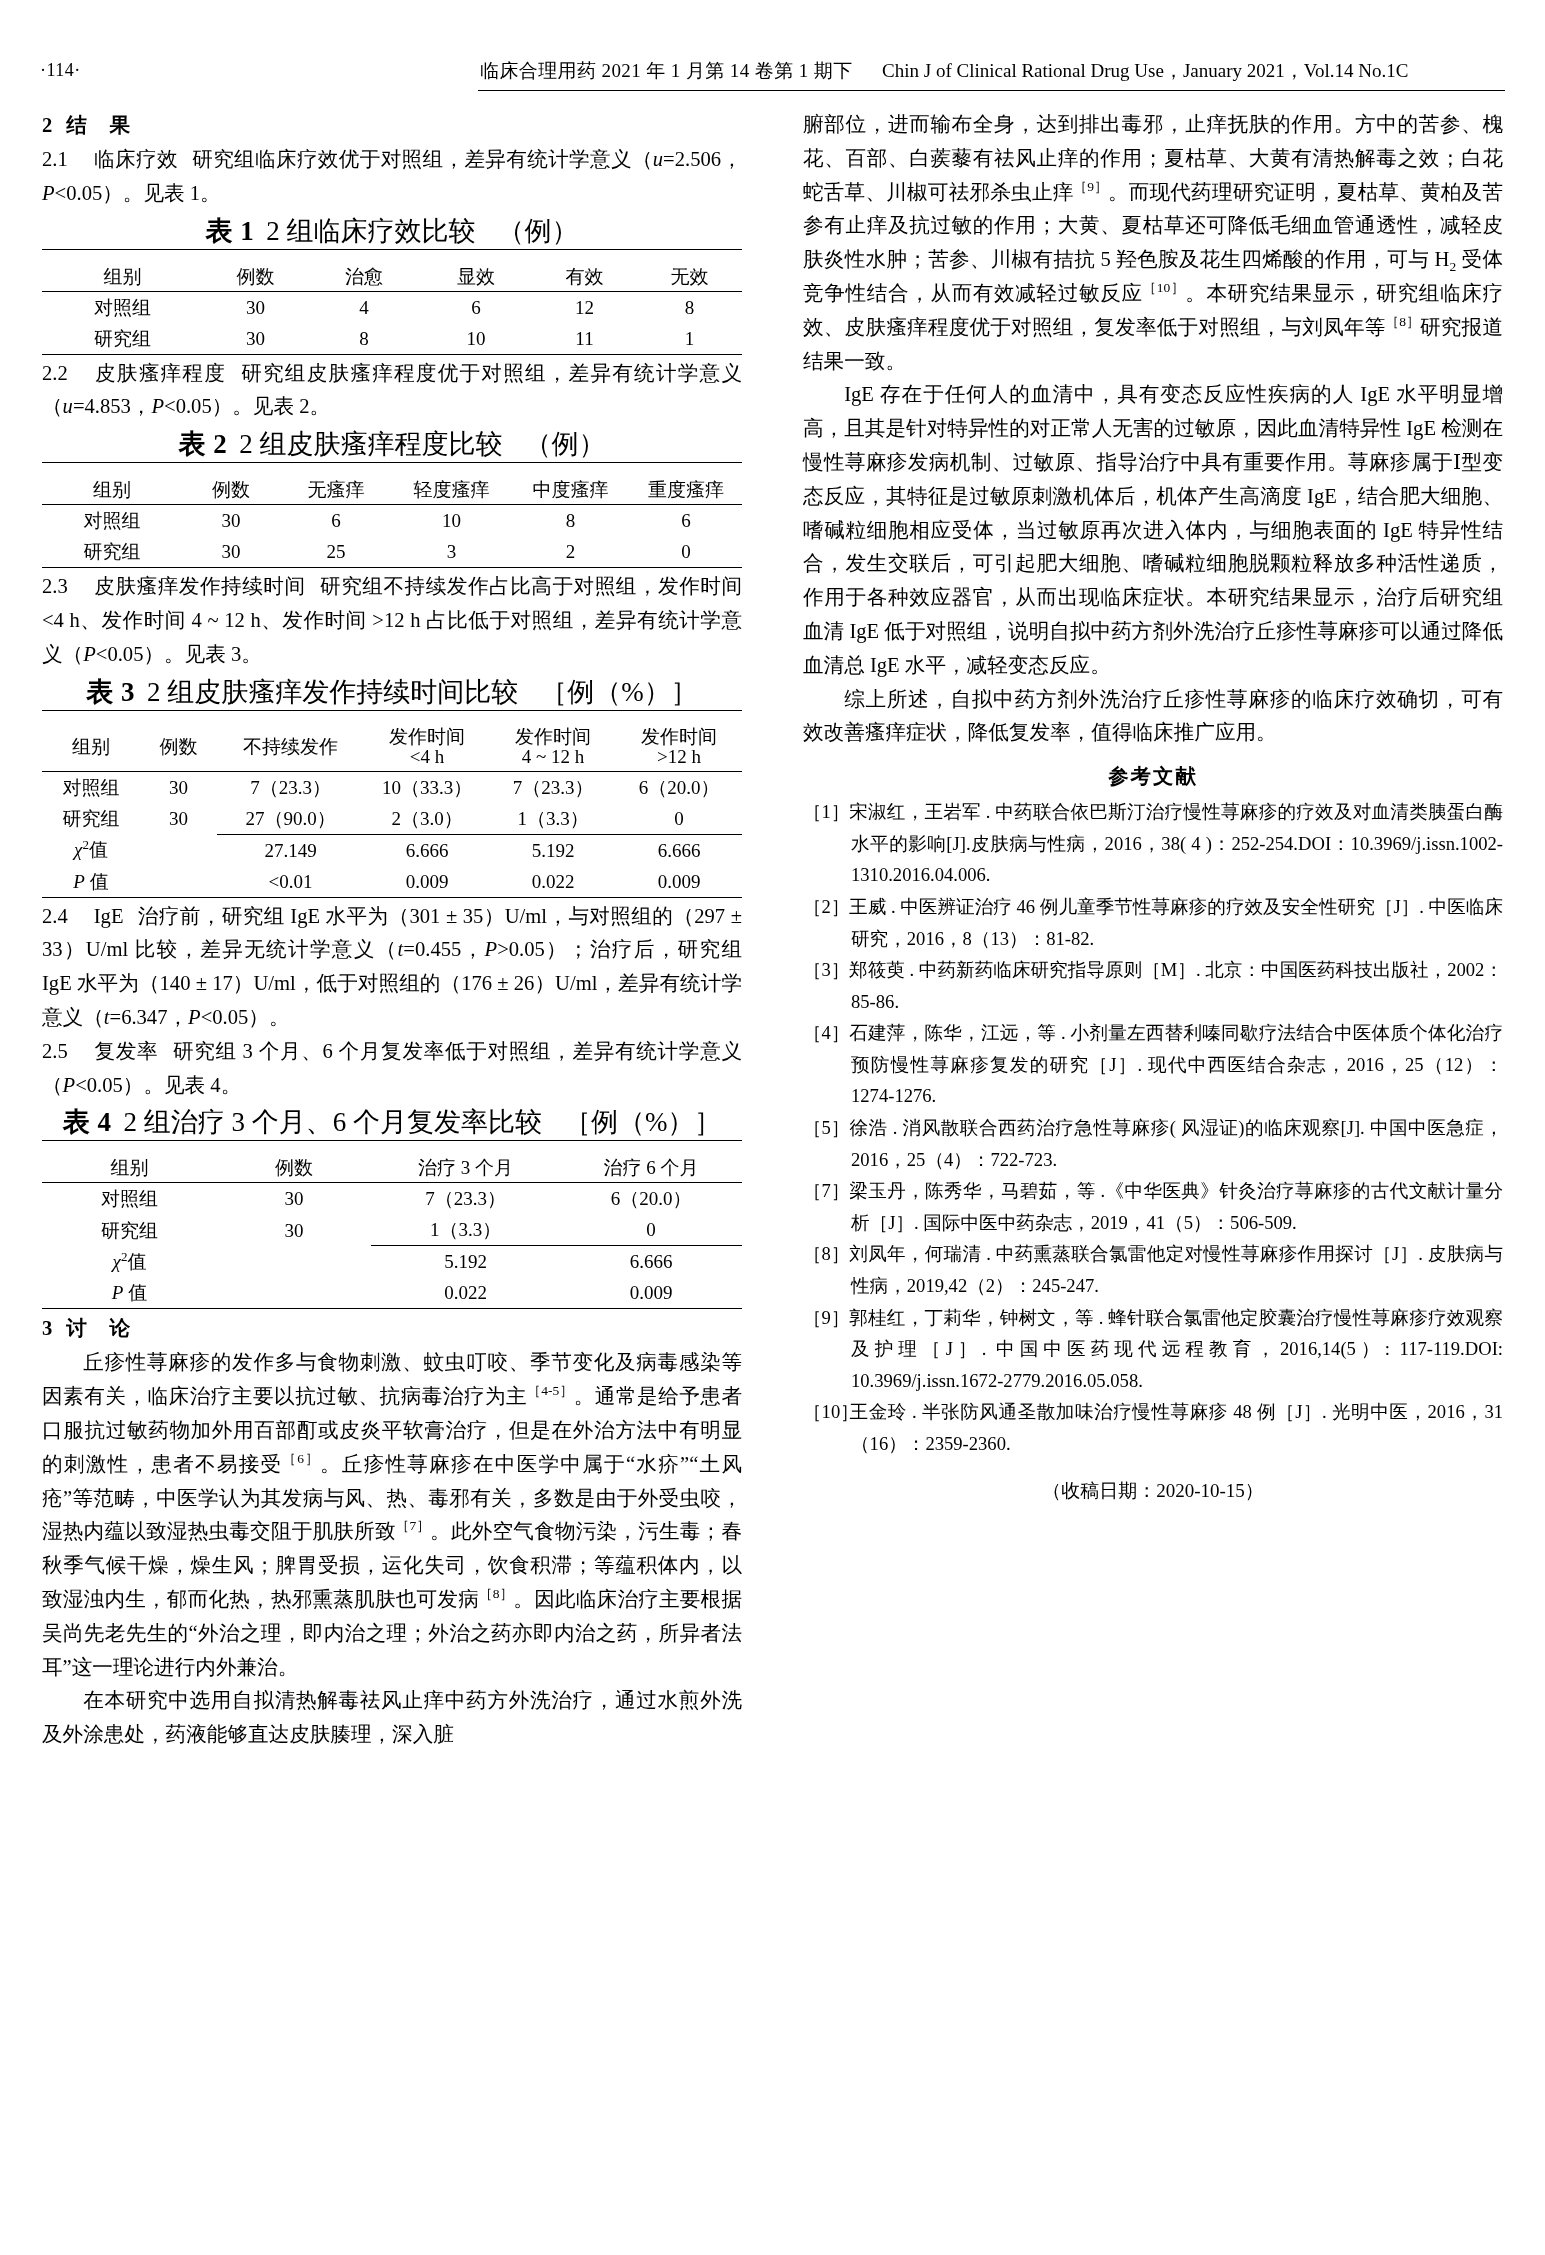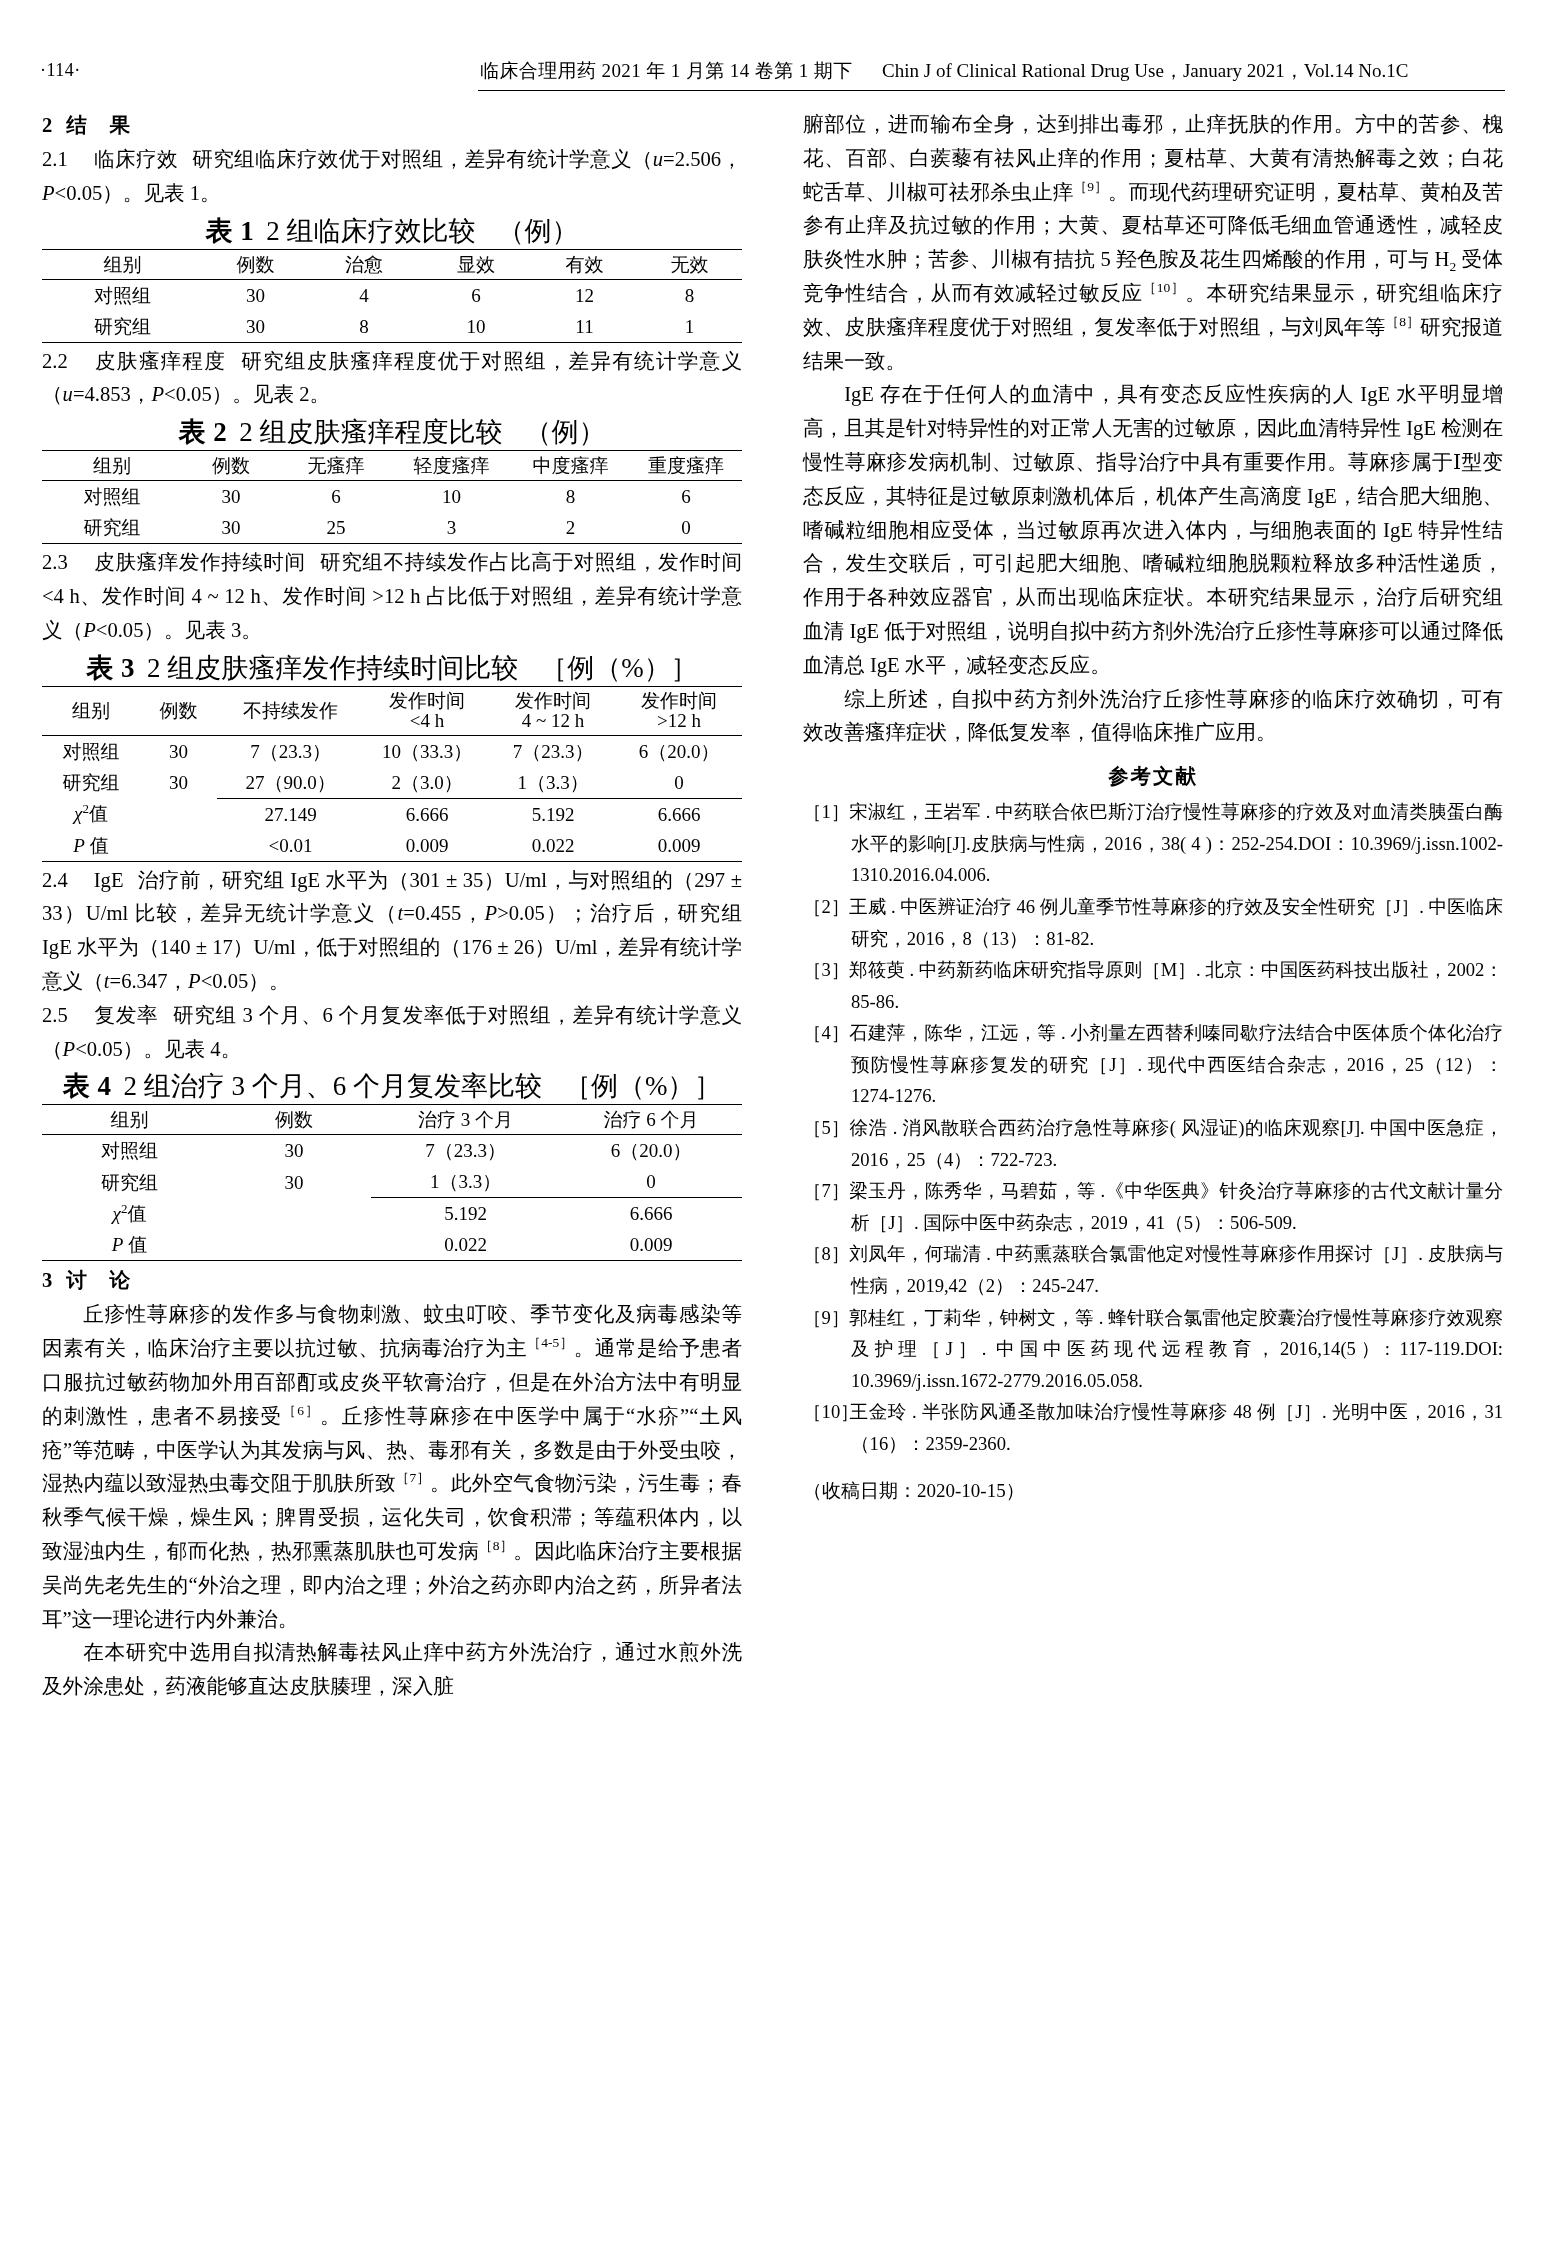--- a/index.html
+++ b/index.html
@@ -118,21 +118,21 @@
     width: 100%;
     font-size: 19px;
     line-height: 21px;
   }
   table.data th, table.data td {
     text-align: center;
     padding: 5px 0 5px 0;
     font-weight: normal;
     white-space: nowrap;
   }
-  table.data thead tr th { padding-top: 4px; padding-bottom: 4px; }
+  table.data thead tr th { padding-top: 16px; padding-bottom: 4px; }
   .rule-top td, .rule-top th { border-top: 1.8px solid #000; }
   .rule-bot td, .rule-bot th { border-bottom: 1.8px solid #000; }
   tr.hdr th { border-bottom: 1.1px solid #000; }
   .two-line { line-height: 20px; }
   .chi { font-style: normal; margin-top: 44px; }
   .chi sup { font-size: 13px; vertical-align: super; line-height: 0; }
   tr.subrule > td { border-top: 1.1px solid #000; }
   tr.subrule > td.norule { border-top: none; }
 
   
@@ -149,21 +149,21 @@
     font-size: 18.6px;
     line-height: 31.6px;
     padding-left: 48px;
     text-indent: -48px;
     margin-bottom: 0px;
     text-align: justify;
   }
   .refnum { display: inline-block; width: 46px; text-indent: 0; }
 
   .received {
-    text-align: left;
+    text-align: center;
     font-size: 19px;
     margin-top: 16px;
     line-height: 30px;
   }
 </style>
 </head>
 <body>
 
 <div class="page">
 

